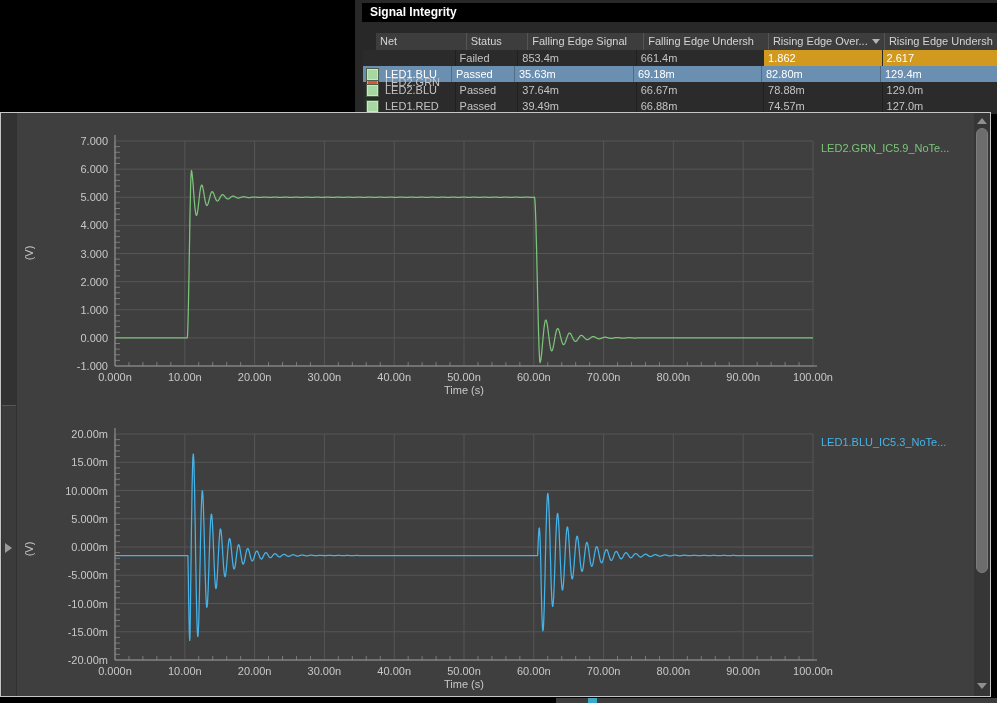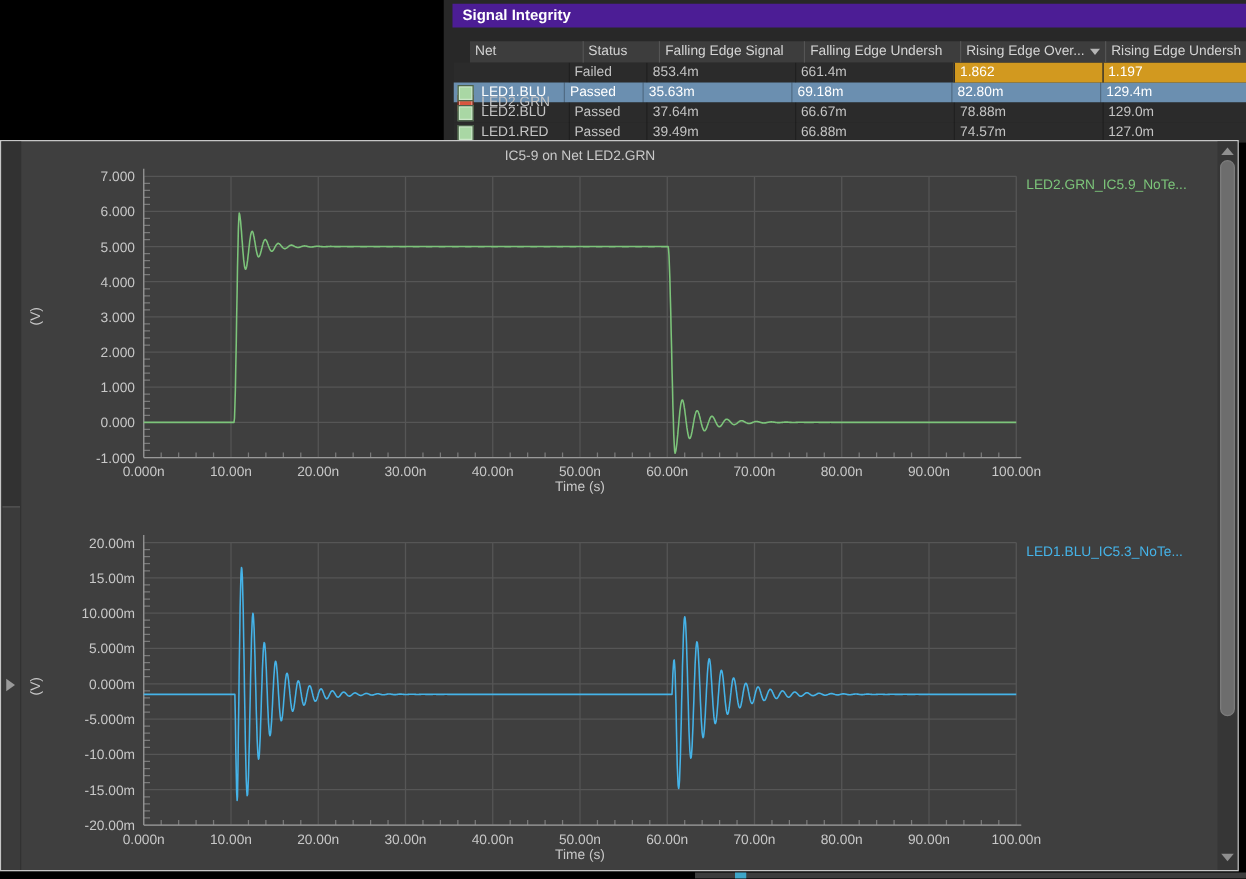--- a/index.html
+++ b/index.html
@@ -1,21 +1,21 @@
 <!DOCTYPE html>
 <html><head>
 <meta charset="utf-8">
 <style>
   html,body{margin:0;padding:0;background:#000;}
   .screen{position:relative;width:997px;height:703px;background:#000;overflow:hidden;
           font-family:"Liberation Sans",sans-serif;}
 
   
   .si-panel{position:absolute;left:355px;top:0;width:642px;height:114px;background:#282828;z-index:1;overflow:hidden;}
-  .si-header{position:absolute;left:7px;top:3px;right:0;height:19px;background:#4c1d95;
+  .si-header{position:absolute;left:7px;top:3px;right:0;height:19px;background:#000000;
              color:#fff;font-size:12px;font-weight:bold;line-height:19px;padding-left:8px;}
   .tbl{position:absolute;left:8px;top:33px;right:0;}
   .tbl-head{display:flex;height:17px;padding-left:13px;}
   .hcell{position:relative;box-sizing:border-box;height:17px;background:#3d3d3d;color:#d4d4d4;
          font-size:11px;line-height:17px;padding-left:4px;white-space:nowrap;overflow:hidden;}
   .hcell + .hcell{border-left:1px solid #555;}
   .sort-icon{position:absolute;right:4px;top:6px;width:0;height:0;
              border-left:4px solid transparent;border-right:4px solid transparent;border-top:5px solid #b5b5b5;}
   .trow{display:flex;height:16px;background:#2b2b2b;color:#c4c4c4;font-size:11px;line-height:16px;}
   .trow.selected{background:#6b8fb0;color:#fff;}
@@ -81,21 +81,21 @@
       <div id="tbl-body">
           <div class="trow">
             <div class="cell net-cell" style="width: 92px; margin-top: 24px;">
               <span class="swatch" style="background: rgb(216, 85, 63);"></span>
               <span>LED2.GRN</span>
             </div>
             <div class="cell" style="width: 63px;">Failed</div>
             <div class="cell" style="width: 119px;">853.4m</div>
             <div class="cell" style="width: 128px;">661.4m</div>
             <div class="cell hl" style="width: 119px;">1.862</div>
-            <div class="cell hl" style="width: 116px;">1.197</div>
+            <div class="cell hl" style="width: 116px;">2.617</div>
           </div>
           <div class="trow selected">
             <div class="cell net-cell" style="width: 88px;">
               <span class="swatch" style="background: rgb(169, 215, 164);"></span>
               <span>LED1.BLU</span>
             </div>
             <div class="cell" style="width: 63px;">Passed</div>
             <div class="cell" style="width: 119px;">35.63m</div>
             <div class="cell" style="width: 128px;">69.18m</div>
             <div class="cell" style="width: 119px;">82.80m</div>
@@ -364,21 +364,20 @@
             <line x1="114" y1="524.4" x2="119" y2="524.4" stroke="#7a7a7a"></line>
             <line x1="114" y1="530.05" x2="119" y2="530.05" stroke="#7a7a7a"></line>
             <line x1="114" y1="535.7" x2="119" y2="535.7" stroke="#7a7a7a"></line>
             <line x1="114" y1="541.35" x2="119" y2="541.35" stroke="#7a7a7a"></line>
             <line x1="114" y1="315" x2="114" y2="547" stroke="#9a9a9a"></line>
             <line x1="114" y1="547" x2="816" y2="547" stroke="#9a9a9a"></line>
             <polyline points="114.0,442.5 114.3,442.5 114.7,442.5 115.0,442.5 115.4,442.5 115.7,442.5 116.1,442.5 116.4,442.5 116.8,442.5 117.1,442.5 117.5,442.5 117.8,442.5 118.2,442.5 118.5,442.5 118.9,442.5 119.2,442.5 119.6,442.5 119.9,442.5 120.3,442.5 120.6,442.5 121.0,442.5 121.3,442.5 121.7,442.5 122.0,442.5 122.4,442.5 122.7,442.5 123.1,442.5 123.4,442.5 123.8,442.5 124.1,442.5 124.5,442.5 124.8,442.5 125.2,442.5 125.5,442.5 125.9,442.5 126.2,442.5 126.6,442.5 126.9,442.5 127.3,442.5 127.6,442.5 128.0,442.5 128.3,442.5 128.7,442.5 129.0,442.5 129.4,442.5 129.7,442.5 130.1,442.5 130.4,442.5 130.8,442.5 131.1,442.5 131.4,442.5 131.8,442.5 132.1,442.5 132.5,442.5 132.8,442.5 133.2,442.5 133.5,442.5 133.9,442.5 134.2,442.5 134.6,442.5 134.9,442.5 135.3,442.5 135.6,442.5 136.0,442.5 136.3,442.5 136.7,442.5 137.0,442.5 137.4,442.5 137.7,442.5 138.1,442.5 138.4,442.5 138.8,442.5 139.1,442.5 139.5,442.5 139.8,442.5 140.2,442.5 140.5,442.5 140.9,442.5 141.2,442.5 141.6,442.5 141.9,442.5 142.3,442.5 142.6,442.5 143.0,442.5 143.3,442.5 143.7,442.5 144.0,442.5 144.4,442.5 144.7,442.5 145.1,442.5 145.4,442.5 145.8,442.5 146.1,442.5 146.5,442.5 146.8,442.5 147.2,442.5 147.5,442.5 147.9,442.5 148.2,442.5 148.6,442.5 148.9,442.5 149.2,442.5 149.6,442.5 149.9,442.5 150.3,442.5 150.6,442.5 151.0,442.5 151.3,442.5 151.7,442.5 152.0,442.5 152.4,442.5 152.7,442.5 153.1,442.5 153.4,442.5 153.8,442.5 154.1,442.5 154.5,442.5 154.8,442.5 155.2,442.5 155.5,442.5 155.9,442.5 156.2,442.5 156.6,442.5 156.9,442.5 157.3,442.5 157.6,442.5 158.0,442.5 158.3,442.5 158.7,442.5 159.0,442.5 159.4,442.5 159.7,442.5 160.1,442.5 160.4,442.5 160.8,442.5 161.1,442.5 161.5,442.5 161.8,442.5 162.2,442.5 162.5,442.5 162.9,442.5 163.2,442.5 163.6,442.5 163.9,442.5 164.3,442.5 164.6,442.5 165.0,442.5 165.3,442.5 165.7,442.5 166.0,442.5 166.3,442.5 166.7,442.5 167.0,442.5 167.4,442.5 167.7,442.5 168.1,442.5 168.4,442.5 168.8,442.5 169.1,442.5 169.5,442.5 169.8,442.5 170.2,442.5 170.5,442.5 170.9,442.5 171.2,442.5 171.6,442.5 171.9,442.5 172.3,442.5 172.6,442.5 173.0,442.5 173.3,442.5 173.7,442.5 174.0,442.5 174.4,442.5 174.7,442.5 175.1,442.5 175.4,442.5 175.8,442.5 176.1,442.5 176.5,442.5 176.8,442.5 177.2,442.5 177.5,442.5 177.9,442.5 178.2,442.5 178.6,442.5 178.9,442.5 179.3,442.5 179.6,442.5 180.0,442.5 180.3,442.5 180.7,442.5 181.0,442.5 181.4,442.5 181.7,442.5 182.1,442.5 182.4,442.5 182.8,442.5 183.1,442.5 183.5,442.5 183.8,442.5 184.1,442.5 184.5,442.5 184.8,442.5 185.2,442.5 185.5,442.5 185.9,442.5 186.2,442.5 186.6,442.5 186.9,442.5 187.3,462.6 187.6,484.8 188.0,505.2 188.3,520.4 188.7,527.4 189.0,524.1 189.4,499.8 189.7,473.0 190.1,445.3 190.4,418.5 190.8,393.9 191.1,372.9 191.5,356.7 191.8,345.9 192.2,341.0 192.5,342.2 192.9,349.0 193.2,361.0 193.6,377.2 193.9,396.7 194.3,418.1 194.6,440.2 195.0,461.7 195.3,481.3 195.7,498.1 196.0,511.0 196.4,519.7 196.7,523.5 197.1,522.6 197.4,517.2 197.8,507.6 198.1,494.6 198.5,479.1 198.8,461.9 199.2,444.3 199.5,427.1 199.9,411.4 200.2,398.1 200.6,387.7 200.9,380.8 201.3,377.7 201.6,378.4 201.9,382.8 202.3,390.4 202.6,400.8 203.0,413.2 203.3,426.9 203.7,441.0 204.0,454.7 204.4,467.3 204.7,478.0 205.1,486.3 205.4,491.8 205.8,494.3 206.1,493.7 206.5,490.2 206.8,484.1 207.2,475.8 207.5,465.8 207.9,454.9 208.2,443.6 208.6,432.7 208.9,422.7 209.3,414.1 209.6,407.5 210.0,403.1 210.3,401.1 210.7,401.6 211.0,404.3 211.4,409.2 211.7,415.9 212.1,423.8 212.4,432.5 212.8,441.5 213.1,450.3 213.5,458.3 213.8,465.2 214.2,470.4 214.5,474.0 214.9,475.5 215.2,475.2 215.6,472.9 215.9,469.0 216.3,463.7 216.6,457.4 217.0,450.4 217.3,443.2 217.7,436.2 218.0,429.8 218.4,424.4 218.7,420.1 219.0,417.3 219.4,416.0 219.7,416.3 220.1,418.1 220.4,421.2 220.8,425.5 221.1,430.5 221.5,436.1 221.8,441.9 222.2,447.5 222.5,452.6 222.9,457.0 223.2,460.3 223.6,462.6 223.9,463.6 224.3,463.4 224.6,461.9 225.0,459.4 225.3,456.1 225.7,452.0 226.0,447.5 226.4,442.9 226.7,438.5 227.1,434.4 227.4,430.9 227.8,428.2 228.1,426.4 228.5,425.6 228.8,425.8 229.2,426.9 229.5,428.9 229.9,431.6 230.2,434.9 230.6,438.4 230.9,442.1 231.3,445.7 231.6,448.9 232.0,451.7 232.3,453.9 232.7,455.3 233.0,456.0 233.4,455.8 233.7,454.9 234.1,453.3 234.4,451.2 234.8,448.6 235.1,445.7 235.5,442.8 235.8,439.9 236.2,437.3 236.5,435.1 236.8,433.4 237.2,432.2 237.5,431.7 237.9,431.8 238.2,432.5 238.6,433.8 238.9,435.5 239.3,437.6 239.6,439.9 240.0,442.2 240.3,444.5 240.7,446.6 241.0,448.4 241.4,449.8 241.7,450.7 242.1,451.1 242.4,451.0 242.8,450.4 243.1,449.4 243.5,448.0 243.8,446.4 244.2,444.5 244.5,442.7 244.9,440.8 245.2,439.2 245.6,437.8 245.9,436.6 246.3,435.9 246.6,435.6 247.0,435.7 247.3,436.1 247.7,436.9 248.0,438.0 248.4,439.4 248.7,440.8 249.1,442.3 249.4,443.8 249.8,445.1 250.1,446.2 250.5,447.1 250.8,447.7 251.2,448.0 251.5,447.9 251.9,447.5 252.2,446.9 252.6,446.0 252.9,445.0 253.3,443.8 253.6,442.6 253.9,441.4 254.3,440.4 254.6,439.5 255.0,438.8 255.3,438.3 255.7,438.1 256.0,438.1 256.4,438.4 256.7,438.9 257.1,439.6 257.4,440.5 257.8,441.4 258.1,442.4 258.5,443.3 258.8,444.2 259.2,444.9 259.5,445.4 259.9,445.8 260.2,446.0 260.6,446.0 260.9,445.7 261.3,445.3 261.6,444.7 262.0,444.1 262.3,443.3 262.7,442.6 263.0,441.8 263.4,441.1 263.7,440.5 264.1,440.1 264.4,439.8 264.8,439.7 265.1,439.7 265.5,439.9 265.8,440.2 266.2,440.7 266.5,441.2 266.9,441.8 267.2,442.4 267.6,443.0 267.9,443.6 268.3,444.0 268.6,444.4 269.0,444.6 269.3,444.7 269.7,444.7 270.0,444.5 270.4,444.3 270.7,443.9 271.1,443.5 271.4,443.0 271.7,442.5 272.1,442.1 272.4,441.6 272.8,441.2 273.1,441.0 273.5,440.8 273.8,440.7 274.2,440.7 274.5,440.8 274.9,441.0 275.2,441.3 275.6,441.7 275.9,442.0 276.3,442.4 276.6,442.8 277.0,443.2 277.3,443.5 277.7,443.7 278.0,443.8 278.4,443.9 278.7,443.9 279.1,443.8 279.4,443.6 279.8,443.4 280.1,443.1 280.5,442.8 280.8,442.5 281.2,442.2 281.5,441.9 281.9,441.7 282.2,441.5 282.6,441.4 282.9,441.3 283.3,441.3 283.6,441.4 284.0,441.6 284.3,441.7 284.7,442.0 285.0,442.2 285.4,442.4 285.7,442.7 286.1,442.9 286.4,443.1 286.8,443.2 287.1,443.3 287.5,443.4 287.8,443.4 288.2,443.3 288.5,443.2 288.8,443.1 289.2,442.9 289.5,442.7 289.9,442.5 290.2,442.3 290.6,442.1 290.9,442.0 291.3,441.9 291.6,441.8 292.0,441.7 292.3,441.8 292.7,441.8 293.0,441.9 293.4,442.0 293.7,442.1 294.1,442.3 294.4,442.5 294.8,442.6 295.1,442.8 295.5,442.9 295.8,443.0 296.2,443.0 296.5,443.1 296.9,443.1 297.2,443.0 297.6,442.9 297.9,442.9 298.3,442.7 298.6,442.6 299.0,442.5 299.3,442.4 299.7,442.3 300.0,442.2 300.4,442.1 300.7,442.0 301.1,442.0 301.4,442.0 301.8,442.0 302.1,442.1 302.5,442.2 302.8,442.3 303.2,442.4 303.5,442.5 303.9,442.6 304.2,442.7 304.6,442.7 304.9,442.8 305.3,442.8 305.6,442.8 306.0,442.8 306.3,442.8 306.6,442.8 307.0,442.7 307.3,442.6 307.7,442.6 308.0,442.5 308.4,442.4 308.7,442.3 309.1,442.3 309.4,442.2 309.8,442.2 310.1,442.2 310.5,442.2 310.8,442.2 311.2,442.2 311.5,442.3 311.9,442.3 312.2,442.4 312.6,442.5 312.9,442.5 313.3,442.6 313.6,442.6 314.0,442.7 314.3,442.7 314.7,442.7 315.0,442.7 315.4,442.7 315.7,442.7 316.1,442.6 316.4,442.6 316.8,442.5 317.1,442.5 317.5,442.4 317.8,442.4 318.2,442.3 318.5,442.3 318.9,442.3 319.2,442.3 319.6,442.3 319.9,442.3 320.3,442.3 320.6,442.4 321.0,442.4 321.3,442.4 321.7,442.5 322.0,442.5 322.4,442.5 322.7,442.6 323.1,442.6 323.4,442.6 323.7,442.6 324.1,442.6 324.4,442.6 324.8,442.6 325.1,442.6 325.5,442.5 325.8,442.5 326.2,442.5 326.5,442.4 326.9,442.4 327.2,442.4 327.6,442.4 327.9,442.4 328.3,442.4 328.6,442.4 329.0,442.4 329.3,442.4 329.7,442.4 330.0,442.4 330.4,442.4 330.7,442.5 331.1,442.5 331.4,442.5 331.8,442.5 332.1,442.6 332.5,442.6 332.8,442.6 333.2,442.6 333.5,442.6 333.9,442.6 334.2,442.5 334.6,442.5 334.9,442.5 335.3,442.5 335.6,442.5 336.0,442.4 336.3,442.4 336.7,442.4 337.0,442.4 337.4,442.4 337.7,442.4 338.1,442.4 338.4,442.4 338.8,442.4 339.1,442.4 339.5,442.5 339.8,442.5 340.2,442.5 340.5,442.5 340.9,442.5 341.2,442.5 341.5,442.5 341.9,442.5 342.2,442.5 342.6,442.5 342.9,442.5 343.3,442.5 343.6,442.5 344.0,442.5 344.3,442.5 344.7,442.5 345.0,442.5 345.4,442.4 345.7,442.4 346.1,442.4 346.4,442.4 346.8,442.4 347.1,442.4 347.5,442.4 347.8,442.4 348.2,442.5 348.5,442.5 348.9,442.5 349.2,442.5 349.6,442.5 349.9,442.5 350.3,442.5 350.6,442.5 351.0,442.5 351.3,442.5 351.7,442.5 352.0,442.5 352.4,442.5 352.7,442.5 353.1,442.5 353.4,442.5 353.8,442.5 354.1,442.5 354.5,442.5 354.8,442.4 355.2,442.4 355.5,442.4 355.9,442.4 356.2,442.4 356.6,442.4 356.9,442.5 357.3,442.5 357.6,442.5 358.0,442.5 358.3,442.5 358.6,442.5 359.0,442.5 359.3,442.5 359.7,442.5 360.0,442.5 360.4,442.5 360.7,442.5 361.1,442.5 361.4,442.5 361.8,442.5 362.1,442.5 362.5,442.5 362.8,442.5 363.2,442.5 363.5,442.5 363.9,442.5 364.2,442.5 364.6,442.5 364.9,442.5 365.3,442.5 365.6,442.5 366.0,442.5 366.3,442.5 366.7,442.5 367.0,442.5 367.4,442.5 367.7,442.5 368.1,442.5 368.4,442.5 368.8,442.5 369.1,442.5 369.5,442.5 369.8,442.5 370.2,442.5 370.5,442.5 370.9,442.5 371.2,442.5 371.6,442.5 371.9,442.5 372.3,442.5 372.6,442.5 373.0,442.5 373.3,442.5 373.7,442.5 374.0,442.5 374.4,442.5 374.7,442.5 375.1,442.5 375.4,442.5 375.8,442.5 376.1,442.5 376.4,442.5 376.8,442.5 377.1,442.5 377.5,442.5 377.8,442.5 378.2,442.5 378.5,442.5 378.9,442.5 379.2,442.5 379.6,442.5 379.9,442.5 380.3,442.5 380.6,442.5 381.0,442.5 381.3,442.5 381.7,442.5 382.0,442.5 382.4,442.5 382.7,442.5 383.1,442.5 383.4,442.5 383.8,442.5 384.1,442.5 384.5,442.5 384.8,442.5 385.2,442.5 385.5,442.5 385.9,442.5 386.2,442.5 386.6,442.5 386.9,442.5 387.3,442.5 387.6,442.5 388.0,442.5 388.3,442.5 388.7,442.5 389.0,442.5 389.4,442.5 389.7,442.5 390.1,442.5 390.4,442.5 390.8,442.5 391.1,442.5 391.5,442.5 391.8,442.5 392.2,442.5 392.5,442.5 392.9,442.5 393.2,442.5 393.5,442.5 393.9,442.5 394.2,442.5 394.6,442.5 394.9,442.5 395.3,442.5 395.6,442.5 396.0,442.5 396.3,442.5 396.7,442.5 397.0,442.5 397.4,442.5 397.7,442.5 398.1,442.5 398.4,442.5 398.8,442.5 399.1,442.5 399.5,442.5 399.8,442.5 400.2,442.5 400.5,442.5 400.9,442.5 401.2,442.5 401.6,442.5 401.9,442.5 402.3,442.5 402.6,442.5 403.0,442.5 403.3,442.5 403.7,442.5 404.0,442.5 404.4,442.5 404.7,442.5 405.1,442.5 405.4,442.5 405.8,442.5 406.1,442.5 406.5,442.5 406.8,442.5 407.2,442.5 407.5,442.5 407.9,442.5 408.2,442.5 408.6,442.5 408.9,442.5 409.3,442.5 409.6,442.5 410.0,442.5 410.3,442.5 410.6,442.5 411.0,442.5 411.3,442.5 411.7,442.5 412.0,442.5 412.4,442.5 412.7,442.5 413.1,442.5 413.4,442.5 413.8,442.5 414.1,442.5 414.5,442.5 414.8,442.5 415.2,442.5 415.5,442.5 415.9,442.5 416.2,442.5 416.6,442.5 416.9,442.5 417.3,442.5 417.6,442.5 418.0,442.5 418.3,442.5 418.7,442.5 419.0,442.5 419.4,442.5 419.7,442.5 420.1,442.5 420.4,442.5 420.8,442.5 421.1,442.5 421.5,442.5 421.8,442.5 422.2,442.5 422.5,442.5 422.9,442.5 423.2,442.5 423.6,442.5 423.9,442.5 424.3,442.5 424.6,442.5 425.0,442.5 425.3,442.5 425.7,442.5 426.0,442.5 426.4,442.5 426.7,442.5 427.1,442.5 427.4,442.5 427.8,442.5 428.1,442.5 428.4,442.5 428.8,442.5 429.1,442.5 429.5,442.5 429.8,442.5 430.2,442.5 430.5,442.5 430.9,442.5 431.2,442.5 431.6,442.5 431.9,442.5 432.3,442.5 432.6,442.5 433.0,442.5 433.3,442.5 433.7,442.5 434.0,442.5 434.4,442.5 434.7,442.5 435.1,442.5 435.4,442.5 435.8,442.5 436.1,442.5 436.5,442.5 436.8,442.5 437.2,442.5 437.5,442.5 437.9,442.5 438.2,442.5 438.6,442.5 438.9,442.5 439.3,442.5 439.6,442.5 440.0,442.5 440.3,442.5 440.7,442.5 441.0,442.5 441.4,442.5 441.7,442.5 442.1,442.5 442.4,442.5 442.8,442.5 443.1,442.5 443.5,442.5 443.8,442.5 444.2,442.5 444.5,442.5 444.9,442.5 445.2,442.5 445.5,442.5 445.9,442.5 446.2,442.5 446.6,442.5 446.9,442.5 447.3,442.5 447.6,442.5 448.0,442.5 448.3,442.5 448.7,442.5 449.0,442.5 449.4,442.5 449.7,442.5 450.1,442.5 450.4,442.5 450.8,442.5 451.1,442.5 451.5,442.5 451.8,442.5 452.2,442.5 452.5,442.5 452.9,442.5 453.2,442.5 453.6,442.5 453.9,442.5 454.3,442.5 454.6,442.5 455.0,442.5 455.3,442.5 455.7,442.5 456.0,442.5 456.4,442.5 456.7,442.5 457.1,442.5 457.4,442.5 457.8,442.5 458.1,442.5 458.5,442.5 458.8,442.5 459.2,442.5 459.5,442.5 459.9,442.5 460.2,442.5 460.6,442.5 460.9,442.5 461.3,442.5 461.6,442.5 462.0,442.5 462.3,442.5 462.7,442.5 463.0,442.5 463.3,442.5 463.7,442.5 464.0,442.5 464.4,442.5 464.7,442.5 465.1,442.5 465.4,442.5 465.8,442.5 466.1,442.5 466.5,442.5 466.8,442.5 467.2,442.5 467.5,442.5 467.9,442.5 468.2,442.5 468.6,442.5 468.9,442.5 469.3,442.5 469.6,442.5 470.0,442.5 470.3,442.5 470.7,442.5 471.0,442.5 471.4,442.5 471.7,442.5 472.1,442.5 472.4,442.5 472.8,442.5 473.1,442.5 473.5,442.5 473.8,442.5 474.2,442.5 474.5,442.5 474.9,442.5 475.2,442.5 475.6,442.5 475.9,442.5 476.3,442.5 476.6,442.5 477.0,442.5 477.3,442.5 477.7,442.5 478.0,442.5 478.4,442.5 478.7,442.5 479.1,442.5 479.4,442.5 479.8,442.5 480.1,442.5 480.4,442.5 480.8,442.5 481.1,442.5 481.5,442.5 481.8,442.5 482.2,442.5 482.5,442.5 482.9,442.5 483.2,442.5 483.6,442.5 483.9,442.5 484.3,442.5 484.6,442.5 485.0,442.5 485.3,442.5 485.7,442.5 486.0,442.5 486.4,442.5 486.7,442.5 487.1,442.5 487.4,442.5 487.8,442.5 488.1,442.5 488.5,442.5 488.8,442.5 489.2,442.5 489.5,442.5 489.9,442.5 490.2,442.5 490.6,442.5 490.9,442.5 491.3,442.5 491.6,442.5 492.0,442.5 492.3,442.5 492.7,442.5 493.0,442.5 493.4,442.5 493.7,442.5 494.1,442.5 494.4,442.5 494.8,442.5 495.1,442.5 495.5,442.5 495.8,442.5 496.2,442.5 496.5,442.5 496.9,442.5 497.2,442.5 497.6,442.5 497.9,442.5 498.2,442.5 498.6,442.5 498.9,442.5 499.3,442.5 499.6,442.5 500.0,442.5 500.3,442.5 500.7,442.5 501.0,442.5 501.4,442.5 501.7,442.5 502.1,442.5 502.4,442.5 502.8,442.5 503.1,442.5 503.5,442.5 503.8,442.5 504.2,442.5 504.5,442.5 504.9,442.5 505.2,442.5 505.6,442.5 505.9,442.5 506.3,442.5 506.6,442.5 507.0,442.5 507.3,442.5 507.7,442.5 508.0,442.5 508.4,442.5 508.7,442.5 509.1,442.5 509.4,442.5 509.8,442.5 510.1,442.5 510.5,442.5 510.8,442.5 511.2,442.5 511.5,442.5 511.9,442.5 512.2,442.5 512.6,442.5 512.9,442.5 513.3,442.5 513.6,442.5 514.0,442.5 514.3,442.5 514.7,442.5 515.0,442.5 515.3,442.5 515.7,442.5 516.0,442.5 516.4,442.5 516.7,442.5 517.1,442.5 517.4,442.5 517.8,442.5 518.1,442.5 518.5,442.5 518.8,442.5 519.2,442.5 519.5,442.5 519.9,442.5 520.2,442.5 520.6,442.5 520.9,442.5 521.3,442.5 521.6,442.5 522.0,442.5 522.3,442.5 522.7,442.5 523.0,442.5 523.4,442.5 523.7,442.5 524.1,442.5 524.4,442.5 524.8,442.5 525.1,442.5 525.5,442.5 525.8,442.5 526.2,442.5 526.5,442.5 526.9,442.5 527.2,442.5 527.6,442.5 527.9,442.5 528.3,442.5 528.6,442.5 529.0,442.5 529.3,442.5 529.7,442.5 530.0,442.5 530.4,442.5 530.7,442.5 531.1,442.5 531.4,442.5 531.8,442.5 532.1,442.5 532.5,442.5 532.8,442.5 533.1,442.5 533.5,442.5 533.8,442.5 534.2,442.5 534.5,442.5 534.9,442.5 535.2,442.5 535.6,442.5 535.9,442.5 536.3,442.5 536.6,442.5 537.0,434.2 537.3,426.1 537.7,419.6 538.0,415.6 538.4,415.0 538.7,418.2 539.1,425.5 539.4,436.6 539.8,451.1 540.1,467.9 540.5,486.1 540.8,499.1 541.2,509.0 541.5,515.3 541.9,517.8 542.2,516.5 542.6,511.6 542.9,503.3 543.3,492.3 543.6,479.1 544.0,464.4 544.3,449.1 544.7,433.8 545.0,419.4 545.4,406.5 545.7,395.8 546.1,387.7 546.4,382.5 546.8,380.4 547.1,381.5 547.5,385.6 547.8,392.4 548.2,401.5 548.5,412.3 548.9,424.4 549.2,437.0 549.6,449.6 549.9,461.5 550.2,472.1 550.6,480.9 550.9,487.6 551.3,491.8 551.6,493.5 552.0,492.7 552.3,489.3 552.7,483.7 553.0,476.2 553.4,467.3 553.7,457.4 554.1,447.0 554.4,436.6 554.8,426.8 555.1,418.1 555.5,410.8 555.8,405.3 556.2,401.8 556.5,400.4 556.9,401.2 557.2,403.9 557.6,408.5 557.9,414.7 558.3,422.0 558.6,430.2 559.0,438.8 559.3,447.3 559.7,455.3 560.0,462.5 560.4,468.5 560.7,473.0 561.1,475.9 561.4,477.1 561.8,476.5 562.1,474.2 562.5,470.4 562.8,465.4 563.2,459.3 563.5,452.6 563.9,445.5 564.2,438.5 564.6,431.9 564.9,426.0 565.3,421.0 565.6,417.3 566.0,414.9 566.3,414.0 566.7,414.5 567.0,416.3 567.4,419.5 567.7,423.6 568.0,428.6 568.4,434.2 568.7,440.0 569.1,445.7 569.4,451.2 569.8,456.1 570.1,460.1 570.5,463.2 570.8,465.2 571.2,465.9 571.5,465.5 571.9,464.0 572.2,461.4 572.6,458.0 572.9,453.9 573.3,449.3 573.6,444.5 574.0,439.8 574.3,435.3 574.7,431.3 575.0,427.9 575.4,425.4 575.7,423.8 576.1,423.2 576.4,423.5 576.8,424.8 577.1,426.9 577.5,429.7 577.8,433.1 578.2,436.8 578.5,440.8 578.9,444.7 579.2,448.4 579.6,451.7 579.9,454.4 580.3,456.5 580.6,457.8 581.0,458.4 581.3,458.1 581.7,457.1 582.0,455.3 582.4,453.0 582.7,450.2 583.1,447.1 583.4,443.9 583.8,440.7 584.1,437.6 584.5,434.9 584.8,432.6 585.1,430.9 585.5,429.8 585.8,429.4 586.2,429.6 586.5,430.5 586.9,431.9 587.2,433.8 587.6,436.1 587.9,438.7 588.3,441.3 588.6,444.0 589.0,446.5 589.3,448.7 589.7,450.6 590.0,452.0 590.4,452.9 590.7,453.3 591.1,453.1 591.4,452.4 591.8,451.2 592.1,449.6 592.5,447.7 592.8,445.6 593.2,443.4 593.5,441.2 593.9,439.2 594.2,437.3 594.6,435.8 594.9,434.6 595.3,433.9 595.6,433.6 596.0,433.8 596.3,434.3 596.7,435.3 597.0,436.6 597.4,438.2 597.7,439.9 598.1,441.7 598.4,443.5 598.8,445.2 599.1,446.7 599.5,448.0 599.8,448.9 600.2,449.5 600.5,449.8 600.9,449.7 601.2,449.2 601.6,448.4 601.9,447.3 602.3,446.0 602.6,444.6 602.9,443.1 603.3,441.6 603.6,440.2 604.0,439.0 604.3,438.0 604.7,437.2 605.0,436.7 605.4,436.5 605.7,436.6 606.1,437.0 606.4,437.6 606.8,438.5 607.1,439.6 607.5,440.7 607.8,441.9 608.2,443.2 608.5,444.3 608.9,445.3 609.2,446.2 609.6,446.8 609.9,447.3 610.3,447.4 610.6,447.3 611.0,447.0 611.3,446.5 611.7,445.7 612.0,444.9 612.4,443.9 612.7,442.9 613.1,441.9 613.4,441.0 613.8,440.1 614.1,439.4 614.5,438.9 614.8,438.5 615.2,438.4 615.5,438.5 615.9,438.7 616.2,439.2 616.6,439.8 616.9,440.5 617.3,441.3 617.6,442.1 618.0,442.9 618.3,443.7 618.7,444.4 619.0,445.0 619.4,445.4 619.7,445.7 620.0,445.8 620.4,445.8 620.7,445.6 621.1,445.2 621.4,444.7 621.8,444.1 622.1,443.5 622.5,442.8 622.8,442.1 623.2,441.4 623.5,440.9 623.9,440.4 624.2,440.0 624.6,439.8 624.9,439.7 625.3,439.8 625.6,439.9 626.0,440.2 626.3,440.6 626.7,441.1 627.0,441.7 627.4,442.2 627.7,442.8 628.1,443.3 628.4,443.8 628.8,444.2 629.1,444.5 629.5,444.7 629.8,444.8 630.2,444.7 630.5,444.6 630.9,444.3 631.2,444.0 631.6,443.6 631.9,443.1 632.3,442.7 632.6,442.2 633.0,441.8 633.3,441.4 633.7,441.1 634.0,440.8 634.4,440.7 634.7,440.6 635.1,440.6 635.4,440.8 635.8,441.0 636.1,441.2 636.5,441.6 636.8,441.9 637.2,442.3 637.5,442.7 637.8,443.0 638.2,443.4 638.5,443.6 638.9,443.8 639.2,444.0 639.6,444.0 639.9,444.0 640.3,443.9 640.6,443.7 641.0,443.5 641.3,443.2 641.7,442.9 642.0,442.6 642.4,442.3 642.7,442.0 643.1,441.7 643.4,441.5 643.8,441.4 644.1,441.2 644.5,441.2 644.8,441.2 645.2,441.3 645.5,441.4 645.9,441.6 646.2,441.9 646.6,442.1 646.9,442.4 647.3,442.6 647.6,442.9 648.0,443.1 648.3,443.3 648.7,443.4 649.0,443.5 649.4,443.5 649.7,443.5 650.1,443.4 650.4,443.3 650.8,443.2 651.1,443.0 651.5,442.8 651.8,442.6 652.2,442.4 652.5,442.2 652.9,442.0 653.2,441.8 653.6,441.7 653.9,441.6 654.3,441.6 654.6,441.6 654.9,441.7 655.3,441.8 655.6,441.9 656.0,442.1 656.3,442.2 656.7,442.4 657.0,442.6 657.4,442.7 657.7,442.9 658.1,443.0 658.4,443.1 658.8,443.2 659.1,443.2 659.5,443.2 659.8,443.1 660.2,443.0 660.5,442.9 660.9,442.8 661.2,442.7 661.6,442.5 661.9,442.4 662.3,442.3 662.6,442.1 663.0,442.0 663.3,442.0 663.7,441.9 664.0,441.9 664.4,441.9 664.7,441.9 665.1,442.0 665.4,442.1 665.8,442.2 666.1,442.3 666.5,442.4 666.8,442.5 667.2,442.7 667.5,442.8 667.9,442.8 668.2,442.9 668.6,442.9 668.9,443.0 669.3,442.9 669.6,442.9 670.0,442.9 670.3,442.8 670.7,442.7 671.0,442.6 671.4,442.5 671.7,442.4 672.1,442.3 672.4,442.2 672.7,442.2 673.1,442.1 673.4,442.1 673.8,442.1 674.1,442.1 674.5,442.1 674.8,442.2 675.2,442.2 675.5,442.3 675.9,442.4 676.2,442.4 676.6,442.5 676.9,442.6 677.3,442.7 677.6,442.7 678.0,442.8 678.3,442.8 678.7,442.8 679.0,442.8 679.4,442.8 679.7,442.7 680.1,442.7 680.4,442.6 680.8,442.6 681.1,442.5 681.5,442.4 681.8,442.4 682.2,442.3 682.5,442.3 682.9,442.2 683.2,442.2 683.6,442.2 683.9,442.2 684.3,442.2 684.6,442.3 685.0,442.3 685.3,442.3 685.7,442.4 686.0,442.5 686.4,442.5 686.7,442.6 687.1,442.6 687.4,442.6 687.8,442.7 688.1,442.7 688.5,442.7 688.8,442.7 689.2,442.7 689.5,442.7 689.8,442.6 690.2,442.6 690.5,442.5 690.9,442.5 691.2,442.4 691.6,442.4 691.9,442.4 692.3,442.3 692.6,442.3 693.0,442.3 693.3,442.3 693.7,442.3 694.0,442.3 694.4,442.3 694.7,442.4 695.1,442.4 695.4,442.4 695.8,442.5 696.1,442.5 696.5,442.5 696.8,442.6 697.2,442.6 697.5,442.6 697.9,442.6 698.2,442.6 698.6,442.6 698.9,442.6 699.3,442.6 699.6,442.6 700.0,442.5 700.3,442.5 700.7,442.5 701.0,442.5 701.4,442.4 701.7,442.4 702.1,442.4 702.4,442.4 702.8,442.4 703.1,442.4 703.5,442.4 703.8,442.4 704.2,442.4 704.5,442.4 704.9,442.4 705.2,442.4 705.6,442.5 705.9,442.5 706.3,442.5 706.6,442.5 707.0,442.6 707.3,442.6 707.6,442.6 708.0,442.6 708.3,442.6 708.7,442.6 709.0,442.6 709.4,442.5 709.7,442.5 710.1,442.5 710.4,442.5 710.8,442.5 711.1,442.4 711.5,442.4 711.8,442.4 712.2,442.4 712.5,442.4 712.9,442.4 713.2,442.4 713.6,442.4 713.9,442.4 714.3,442.4 714.6,442.4 715.0,442.5 715.3,442.5 715.7,442.5 716.0,442.5 716.4,442.5 716.7,442.5 717.1,442.5 717.4,442.5 717.8,442.5 718.1,442.5 718.5,442.5 718.8,442.5 719.2,442.5 719.5,442.5 719.9,442.5 720.2,442.5 720.6,442.5 720.9,442.5 721.3,442.4 721.6,442.4 722.0,442.4 722.3,442.4 722.7,442.4 723.0,442.4 723.4,442.4 723.7,442.4 724.1,442.4 724.4,442.4 724.7,442.5 725.1,442.5 725.4,442.5 725.8,442.5 726.1,442.5 726.5,442.5 726.8,442.5 727.2,442.5 727.5,442.5 727.9,442.5 728.2,442.5 728.6,442.5 728.9,442.5 729.3,442.5 729.6,442.5 730.0,442.5 730.3,442.5 730.7,442.5 731.0,442.5 731.4,442.4 731.7,442.4 732.1,442.4 732.4,442.4 732.8,442.4 733.1,442.4 733.5,442.4 733.8,442.4 734.2,442.5 734.5,442.5 734.9,442.5 735.2,442.5 735.6,442.5 735.9,442.5 736.3,442.5 736.6,442.5 737.0,442.5 737.3,442.5 737.7,442.5 738.0,442.5 738.4,442.5 738.7,442.5 739.1,442.5 739.4,442.5 739.8,442.5 740.1,442.5 740.5,442.5 740.8,442.5 741.2,442.5 741.5,442.5 741.9,442.4 742.2,442.4 742.5,442.4 742.9,442.5 743.2,442.5 743.6,442.5 743.9,442.5 744.3,442.5 744.6,442.5 745.0,442.5 745.3,442.5 745.7,442.5 746.0,442.5 746.4,442.5 746.7,442.5 747.1,442.5 747.4,442.5 747.8,442.5 748.1,442.5 748.5,442.5 748.8,442.5 749.2,442.5 749.5,442.5 749.9,442.5 750.2,442.5 750.6,442.5 750.9,442.5 751.3,442.5 751.6,442.5 752.0,442.5 752.3,442.5 752.7,442.5 753.0,442.5 753.4,442.5 753.7,442.5 754.1,442.5 754.4,442.5 754.8,442.5 755.1,442.5 755.5,442.5 755.8,442.5 756.2,442.5 756.5,442.5 756.9,442.5 757.2,442.5 757.6,442.5 757.9,442.5 758.3,442.5 758.6,442.5 759.0,442.5 759.3,442.5 759.6,442.5 760.0,442.5 760.3,442.5 760.7,442.5 761.0,442.5 761.4,442.5 761.7,442.5 762.1,442.5 762.4,442.5 762.8,442.5 763.1,442.5 763.5,442.5 763.8,442.5 764.2,442.5 764.5,442.5 764.9,442.5 765.2,442.5 765.6,442.5 765.9,442.5 766.3,442.5 766.6,442.5 767.0,442.5 767.3,442.5 767.7,442.5 768.0,442.5 768.4,442.5 768.7,442.5 769.1,442.5 769.4,442.5 769.8,442.5 770.1,442.5 770.5,442.5 770.8,442.5 771.2,442.5 771.5,442.5 771.9,442.5 772.2,442.5 772.6,442.5 772.9,442.5 773.3,442.5 773.6,442.5 774.0,442.5 774.3,442.5 774.7,442.5 775.0,442.5 775.4,442.5 775.7,442.5 776.1,442.5 776.4,442.5 776.8,442.5 777.1,442.5 777.4,442.5 777.8,442.5 778.1,442.5 778.5,442.5 778.8,442.5 779.2,442.5 779.5,442.5 779.9,442.5 780.2,442.5 780.6,442.5 780.9,442.5 781.3,442.5 781.6,442.5 782.0,442.5 782.3,442.5 782.7,442.5 783.0,442.5 783.4,442.5 783.7,442.5 784.1,442.5 784.4,442.5 784.8,442.5 785.1,442.5 785.5,442.5 785.8,442.5 786.2,442.5 786.5,442.5 786.9,442.5 787.2,442.5 787.6,442.5 787.9,442.5 788.3,442.5 788.6,442.5 789.0,442.5 789.3,442.5 789.7,442.5 790.0,442.5 790.4,442.5 790.7,442.5 791.1,442.5 791.4,442.5 791.8,442.5 792.1,442.5 792.5,442.5 792.8,442.5 793.2,442.5 793.5,442.5 793.9,442.5 794.2,442.5 794.5,442.5 794.9,442.5 795.2,442.5 795.6,442.5 795.9,442.5 796.3,442.5 796.6,442.5 797.0,442.5 797.3,442.5 797.7,442.5 798.0,442.5 798.4,442.5 798.7,442.5 799.1,442.5 799.4,442.5 799.8,442.5 800.1,442.5 800.5,442.5 800.8,442.5 801.2,442.5 801.5,442.5 801.9,442.5 802.2,442.5 802.6,442.5 802.9,442.5 803.3,442.5 803.6,442.5 804.0,442.5 804.3,442.5 804.7,442.5 805.0,442.5 805.4,442.5 805.7,442.5 806.1,442.5 806.4,442.5 806.8,442.5 807.1,442.5 807.5,442.5 807.8,442.5 808.2,442.5 808.5,442.5 808.9,442.5 809.2,442.5 809.6,442.5 809.9,442.5 810.3,442.5 810.6,442.5 811.0,442.5 811.3,442.5 811.7,442.5 812.0,442.5 " fill="none" stroke="#45b3e8" stroke-width="1.25" stroke-linejoin="round"></polyline>
           </g>
         </svg>
 
-      <div class="c-title title1">IC5-9 on Net LED2.GRN</div>
       <div class="legend legend1">LED2.GRN_IC5.9_NoTe...</div>
       <div class="legend legend2">LED1.BLU_IC5.3_NoTe...</div>
       <div class="v-label v1">(V)</div>
       <div class="v-label v2">(V)</div>
       <div class="t-label time1">Time (s)</div>
       <div class="t-label time2">Time (s)</div>
 
       <div class="vscroll">
         <div class="scroll-up-arrow"></div>
         <div class="scroll-thumb"></div>

